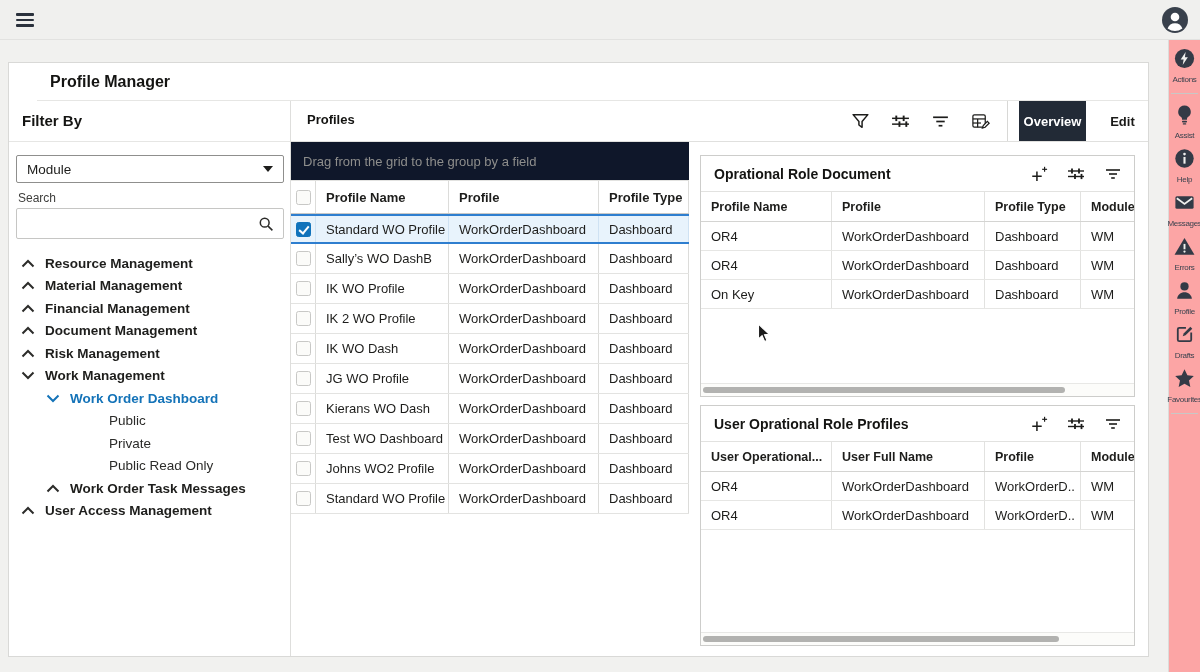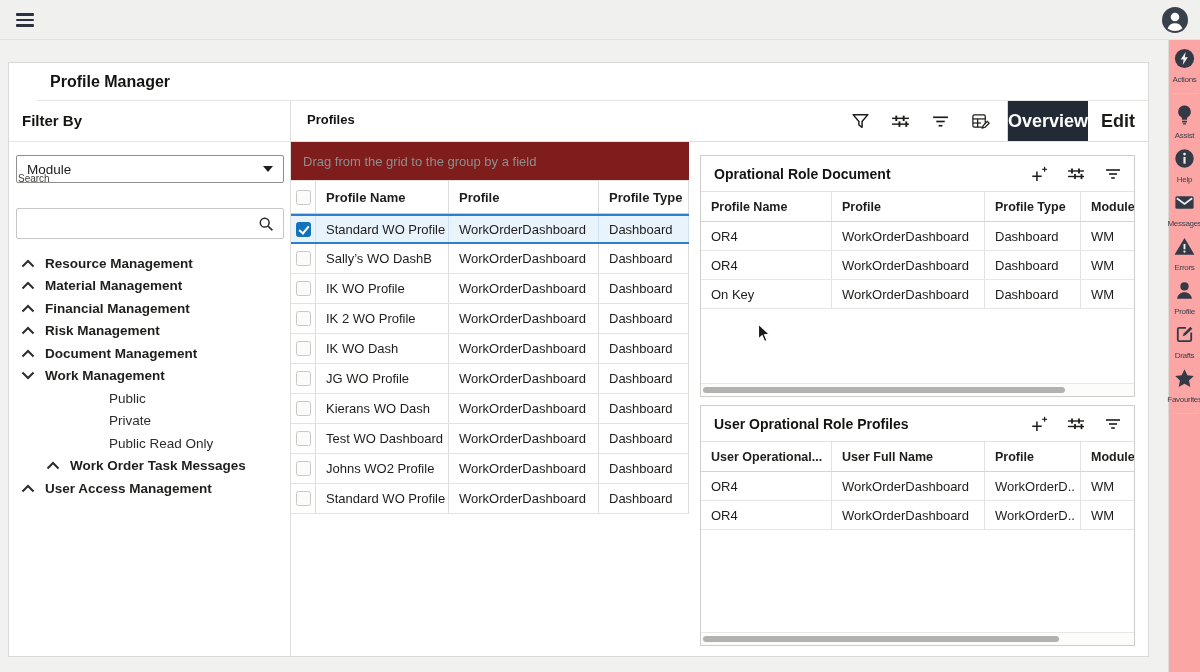--- a/index.html
+++ b/index.html
@@ -40,21 +40,21 @@
                   border-right:1px solid #dededc; }
   .fp-header { height:41px; border-bottom:1px solid #e6e6e4; }
   .fp-header span { display:inline-block; margin:11px 0 15px 13px; font-size:15px; font-weight:bold; color:#141412; }
   .module-select { position:absolute; left:7px; top:54px; width:268px; height:28px;
                    border:1px solid #8f8f8d; border-radius:2px; background:#fff;
                    display:flex; align-items:center; cursor:pointer; }
   .module-select .val { margin-left:10px; font-size:13.5px; color:#1d1d1b; }
   .caret { margin-left:auto; margin-right:10px; width:0; height:0;
            border-left:5px solid transparent; border-right:5px solid transparent;
            border-top:6px solid #1d1d1b; }
-  .search-label { position:absolute; left:9px; top:72px; font-size:10px; color:#3e3e3c; }
+  .search-label { position:absolute; left:9px; top:90px; font-size:12px; color:#3e3e3c; }
   .search-input { position:absolute; left:7px; top:107px; width:268px; height:31px;
                   border:1px solid #c6c6c4; border-radius:2px; background:#fff;
                   display:flex; align-items:center; cursor:text; }
   .search-input svg { margin-left:auto; margin-right:9px; width:16px; height:16px; }
 
   .tree { position:absolute; left:0; top:151px; right:0; }
   .tree-row { height:22.5px; display:flex; align-items:center; font-size:13.5px;
               font-weight:bold; color:#1e1e1c; cursor:pointer; white-space:nowrap; }
   .tree-row .chev { width:16px; display:flex; align-items:center; margin-right:8px; }
   .tree-row.lvl0 { padding-left:12px; }
@@ -63,28 +63,28 @@
   .tree-row.blue { color:#1473b8; }
 
   
   .profiles-header { position:absolute; left:282px; top:38px; right:0; height:41px;
                      border-bottom:1px solid #e0e0de; }
   .ph-title { position:absolute; left:16px; top:11px; font-size:13px; font-weight:bold; color:#141412; }
   .ph-icons { position:absolute; right:158px; top:0; height:40px; display:flex; align-items:center; gap:21px; }
   .ph-icons .tbi { width:19px; height:19px; cursor:pointer; }
   .tabs { position:absolute; right:0; top:0; height:40px; width:141px; display:flex;
           border-left:1px solid #d8d8d6; }
-  .tab { display:flex; align-items:center; justify-content:center; font-size:18px; font-weight:bold;
-         color:#1a1a18; cursor:pointer; }
+  .tab { display:flex; align-items:center; justify-content:center; font-size:13px; font-weight:bold;
+         color:#1a1a18; cursor:pointer;margin-left:11px; }
   .tab.overview { width:80px; background:#222a36; color:#fff; }
   .tab.edit { width:61px; background:#fff; }
 
   
   .grid { position:absolute; left:282px; top:79px; width:398px; }
-  .hint { height:39px; background:#7f1d1d; border-bottom:1px solid #e2e2e0;
+  .hint { height:39px; background:#0f172a; border-bottom:1px solid #e2e2e0;
           line-height:39px; padding-left:12px; font-size:13px; color:#8e8e8c; }
   .g-head, .g-row { display:flex; align-items:stretch; background:#fff; }
   .g-head { height:33px; border-bottom:1px solid #c8c8c6; }
   .g-row { height:30px; border-bottom:1px solid #e3e3e1; }
   .gc { display:flex; align-items:center; padding-left:10px; font-size:13px;
         border-right:1px solid #dcdcda; overflow:hidden; white-space:nowrap; }
   .g-head .gc { font-weight:bold; }
   .gc.cbcol { width:25px; padding-left:0; justify-content:center; }
   .gc.c1 { width:133px; }
   .gc.c2 { width:150px; }
@@ -248,37 +248,45 @@
             </svg>
           </span>
         <span>Financial  Management</span>
       </div>
       <div class="tree-row lvl0">
         <span class="chev">
             <svg width="14" height="9" viewBox="0 0 14 9" fill="none" stroke="#2c2c2a" stroke-width="2">
               <polyline points="1.5,7.5 7,2 12.5,7.5"></polyline>
             </svg>
           </span>
+        <span>Document Management</span>
+      </div>
+      <div class="tree-row lvl0">
+        <span class="chev">
+            <svg width="14" height="9" viewBox="0 0 14 9" fill="none" stroke="#2c2c2a" stroke-width="2">
+              <polyline points="1.5,7.5 7,2 12.5,7.5"></polyline>
+            </svg>
+          </span>
         <span>Risk Management</span>
       </div>
       <div class="tree-row lvl0">
         <span class="chev">
             <svg width="14" height="9" viewBox="0 0 14 9" fill="none" stroke="#2c2c2a" stroke-width="2">
-              <polyline points="1.5,7.5 7,2 12.5,7.5"></polyline>
-            </svg>
-          </span>
-        <span>Document Management</span>
-      </div>
-      <div class="tree-row lvl0">
-        <span class="chev">
-            <svg width="14" height="9" viewBox="0 0 14 9" fill="none" stroke="#2c2c2a" stroke-width="2">
               <polyline points="1.5,1.5 7,7 12.5,1.5"></polyline>
             </svg>
           </span>
         <span>Work Management</span>
+      </div>
+      <div class="tree-row lvl1 blue">
+        <span class="chev">
+            <svg width="14" height="9" viewBox="0 0 14 9" fill="none" stroke="#1473b8" stroke-width="2">
+              <polyline points="1.5,1.5 7,7 12.5,1.5"></polyline>
+            </svg>
+          </span>
+        <span>Work Order Dashboard</span>
       </div>
       <div class="tree-row lvl2">
         <span>Public</span>
       </div>
       <div class="tree-row lvl2">
         <span>Private</span>
       </div>
       <div class="tree-row lvl2">
         <span>Public Read Only</span>
       </div>

